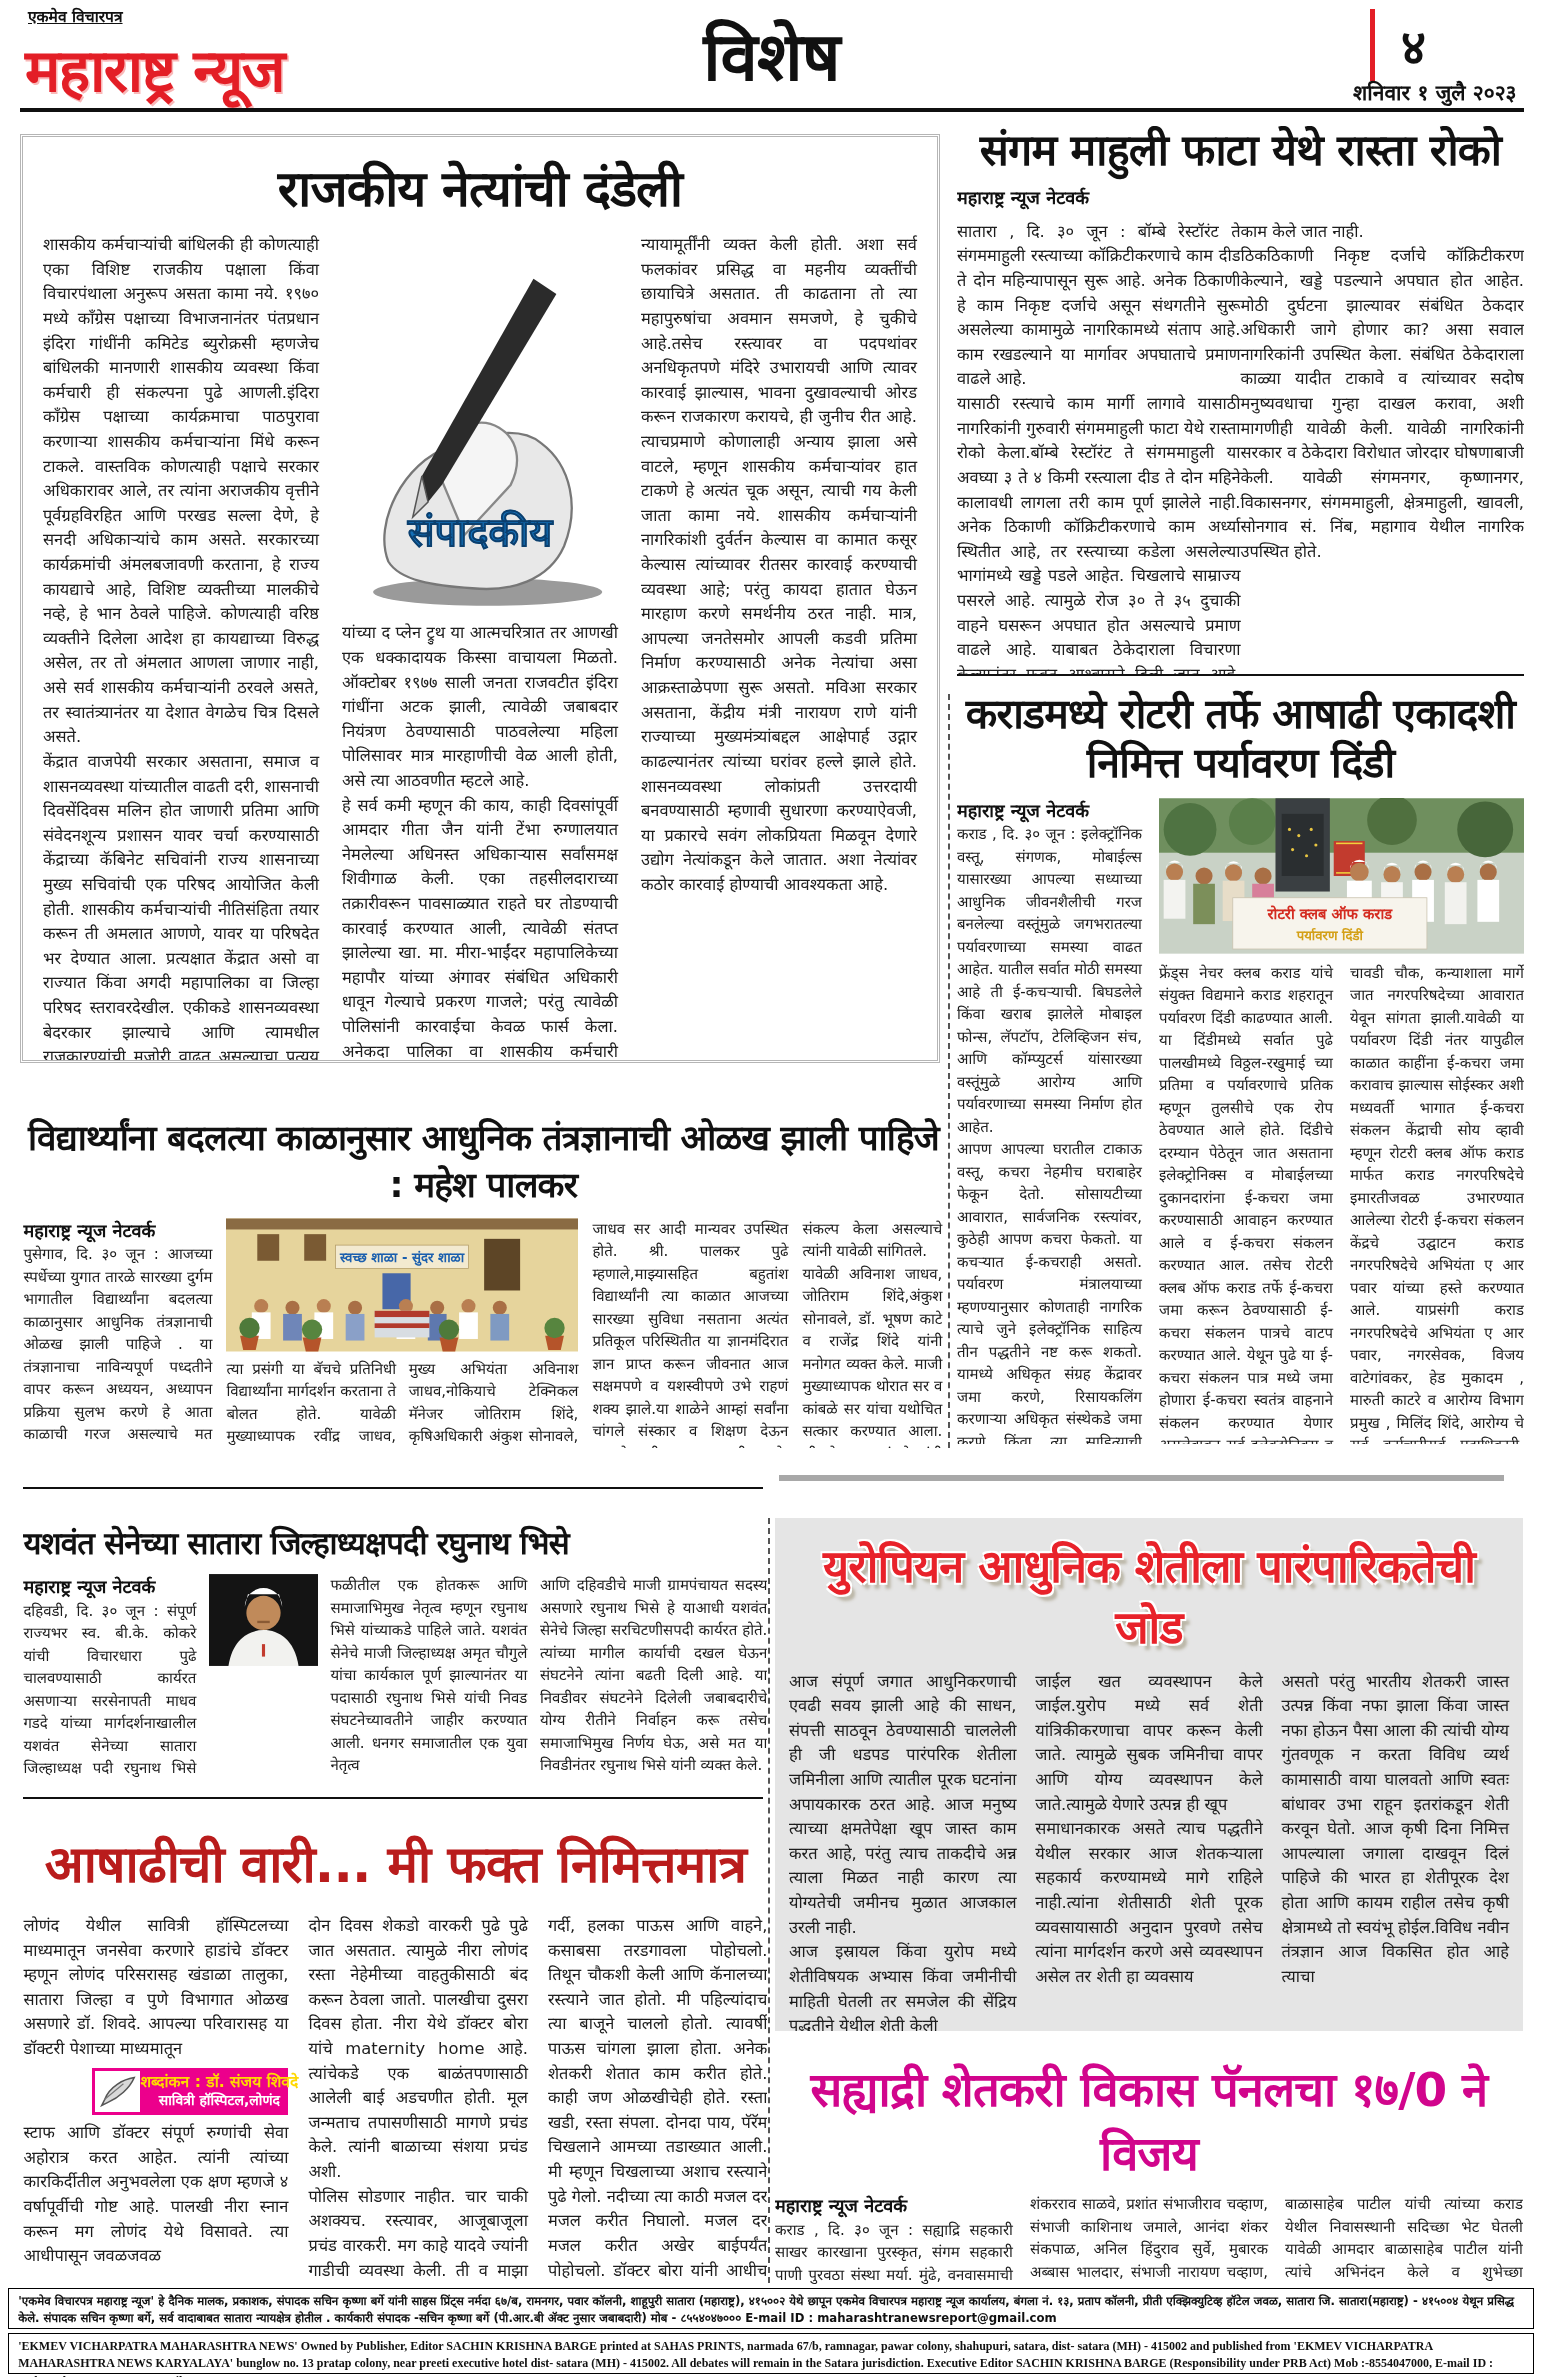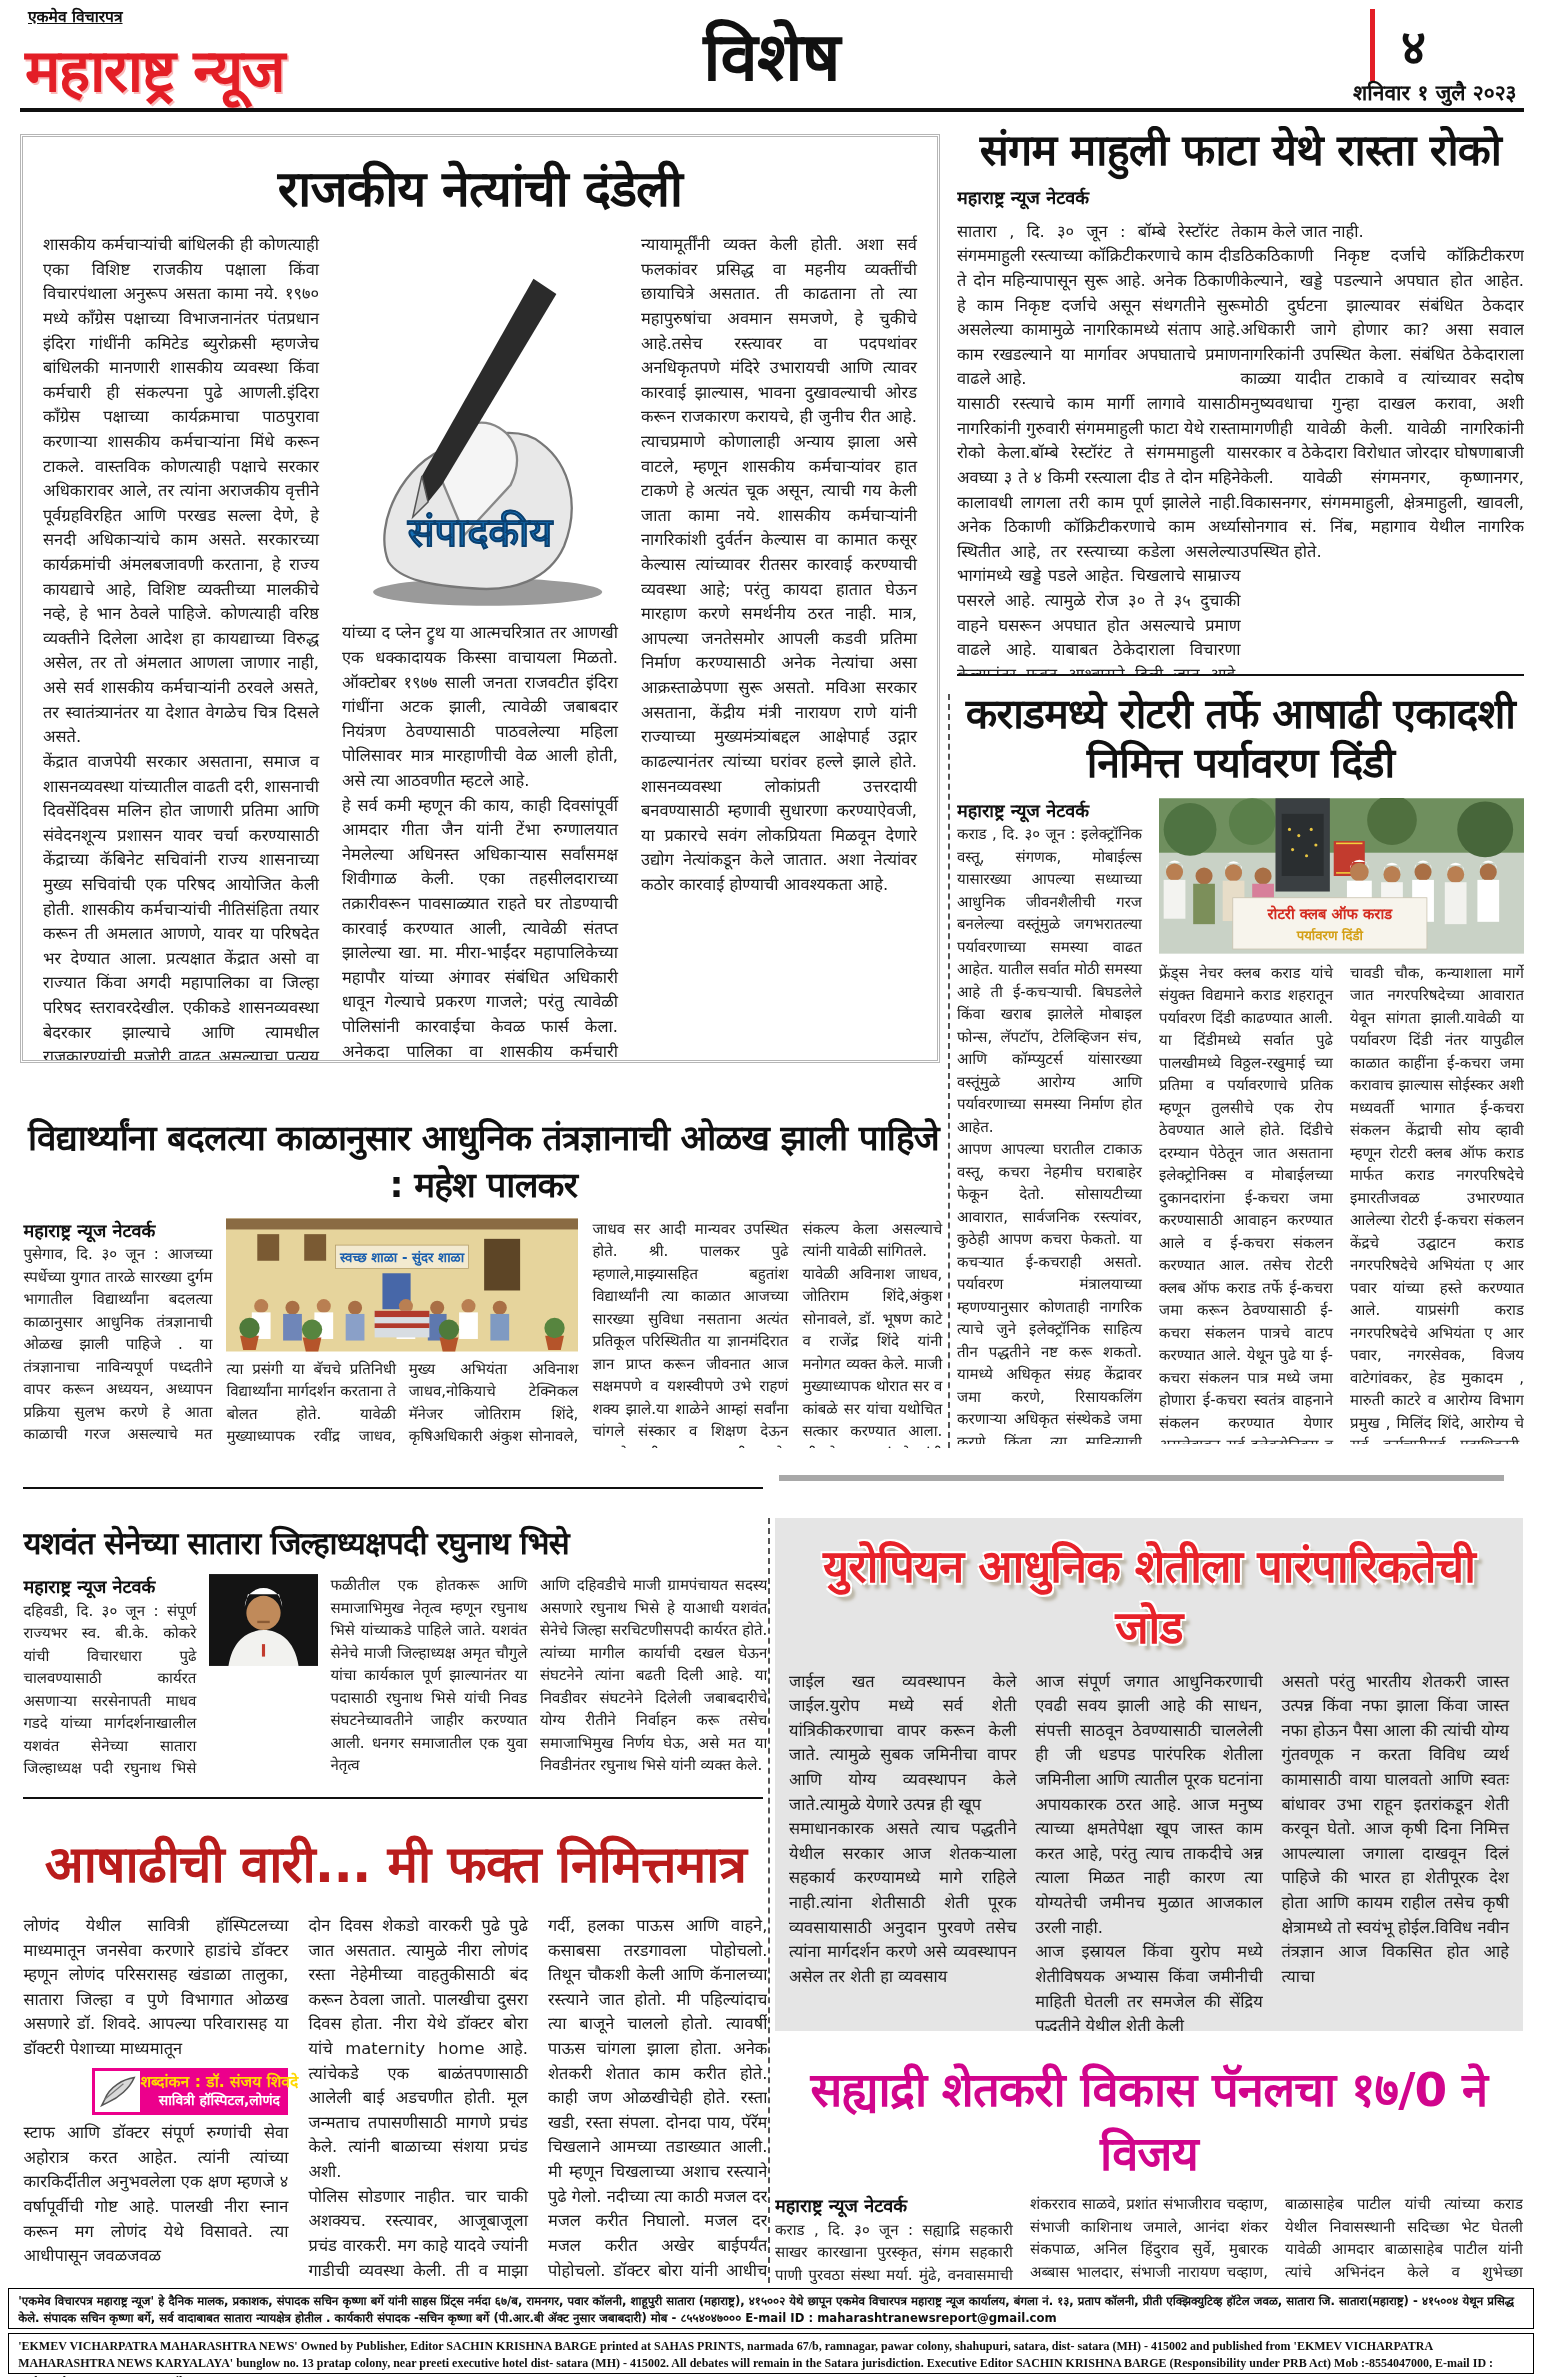--- a/index.html
+++ b/index.html
@@ -360,24 +360,24 @@
       <div class="col">दोन दिवस शेकडो वारकरी पुढे पुढे जात असतात. त्यामुळे नीरा लोणंद रस्ता नेहेमीच्या वाहतुकीसाठी बंद करून ठेवला जातो. पालखीचा दुसरा दिवस होता. नीरा येथे डॉक्टर बोरा यांचे maternity home आहे. त्यांचेकडे एक बाळंतपणासाठी आलेली बाई अडचणीत होती. मूल जन्मताच तपासणीसाठी मागणे प्रचंड केले. त्यांनी बाळाच्या संशया प्रचंड अशी.
 पोलिस सोडणार नाहीत. चार चाकी अशक्यच. रस्त्यावर, आजूबाजूला प्रचंड वारकरी. मग काहे यादवे ज्यांनी गाडीची व्यवस्था केली. ती व माझा ड्रायव्हर अशी दोघं भुर्रकन गेले...चौकात बसवलेले पोलिसही होते. पोलिस नेहमी प्रमाणे बोरा डॉक्टर यांचेकडे पोटभर श्रमभोजन झाले. दरवर्षी आषाढीला ही आठवण जागृत होते.</div>
       <div class="col">गर्दी, हलका पाऊस आणि वाहने, कसाबसा तरडगावला पोहोचलो. तिथून चौकशी केली आणि कॅनालच्या रस्त्याने जात होतो. मी पहिल्यांदाच त्या बाजूने चाललो होतो. त्यावर्षी पाऊस चांगला झाला होता. अनेक शेतकरी शेतात काम करीत होते. काही जण ओळखीचेही होते. रस्ता खडी, रस्ता संपला. दोनदा पाय, पॅरॅम चिखलाने आमच्या तडाख्यात आली. मी म्हणून चिखलाच्या अशाच रस्त्याने पुढे गेलो. नदीच्या त्या काठी मजल दर मजल करीत निघालो. मजल दर मजल करीत अखेर बाईपर्यंत पोहोचलो. डॉक्टर बोरा यांनी आधीच ओपीडीतील राणी मॅडम यांना फोन करून सूचना दिल्या होत्या. नंतर बाळ-बाळंतीण सुखरूप निघाले.</div>
     </div>
   </div>
 
   <div class="abs rule" style="left:779px;top:1475px;width:725px;height:6.2px;background:#a8a8a8;"></div>
   <div class="abs" id="european">
     <h1>युरोपियन आधुनिक शेतीला पारंपारिकतेची जोड</h1>
     <div class="cols">
+      <div class="col">आज संपूर्ण जगात आधुनिकरणाची एवढी सवय झाली आहे की साधन, संपत्ती साठवून ठेवण्यासाठी चाललेली ही जी धडपड पारंपरिक शेतीला जमिनीला आणि त्यातील पूरक घटनांना अपायकारक ठरत आहे. आज मनुष्य त्याच्या क्षमतेपेक्षा खूप जास्त काम करत आहे, परंतु त्याच ताकदीचे अन्न त्याला मिळत नाही कारण त्या योग्यतेची जमीनच मुळात आजकाल उरली नाही.
+आज इस्रायल किंवा युरोप मध्ये शेतीविषयक अभ्यास किंवा जमीनीची माहिती घेतली तर समजेल की सेंद्रिय पद्धतीने येथील शेती केली</div>
       <div class="col">जाईल खत व्यवस्थापन केले जाईल.युरोप मध्ये सर्व शेती यांत्रिकीकरणाचा वापर करून केली जाते.  त्यामुळे सुबक जमिनीचा वापर आणि योग्य व्यवस्थापन केले जाते.त्यामुळे येणारे उत्पन्न ही खूप
 समाधानकारक असते त्याच पद्धतीने येथील सरकार आज शेतकऱ्याला सहकार्य करण्यामध्ये मागे राहिले नाही.त्यांना शेतीसाठी शेती पूरक व्यवसायासाठी अनुदान पुरवणे तसेच त्यांना मार्गदर्शन करणे असे व्यवस्थापन असेल तर शेती हा व्यवसाय</div>
-      <div class="col">आज संपूर्ण जगात आधुनिकरणाची एवढी सवय झाली आहे की साधन, संपत्ती साठवून ठेवण्यासाठी चाललेली ही जी धडपड पारंपरिक शेतीला जमिनीला आणि त्यातील पूरक घटनांना अपायकारक ठरत आहे. आज मनुष्य त्याच्या क्षमतेपेक्षा खूप जास्त काम करत आहे, परंतु त्याच ताकदीचे अन्न त्याला मिळत नाही कारण त्या योग्यतेची जमीनच मुळात आजकाल उरली नाही.
-आज इस्रायल किंवा युरोप मध्ये शेतीविषयक अभ्यास किंवा जमीनीची माहिती घेतली तर समजेल की सेंद्रिय पद्धतीने येथील शेती केली</div>
       <div class="col">असतो परंतु भारतीय शेतकरी जास्त उत्पन्न किंवा नफा झाला किंवा जास्त नफा होऊन पैसा आला की त्यांची योग्य गुंतवणूक न करता विविध व्यर्थ कामासाठी वाया घालवतो आणि स्वतः बांधावर उभा राहून इतरांकडून शेती करवून घेतो. आज कृषी दिना निमित्त आपल्याला जगाला दाखवून दिलं पाहिजे की भारत हा शेतीपूरक देश होता आणि कायम राहील तसेच कृषी क्षेत्रामध्ये तो स्वयंभू होईल.विविध नवीन तंत्रज्ञान आज विकसित होत आहे त्याचा</div>
     </div>
     <div class="author">श्री.अजिंत गायकवाड</div>
 
   </div>
 
   <div class="abs" id="sahyadri">
     <h1>सह्याद्री शेतकरी विकास पॅनलचा १७/0 ने विजय</h1>
     <div class="cols">
       <div>

